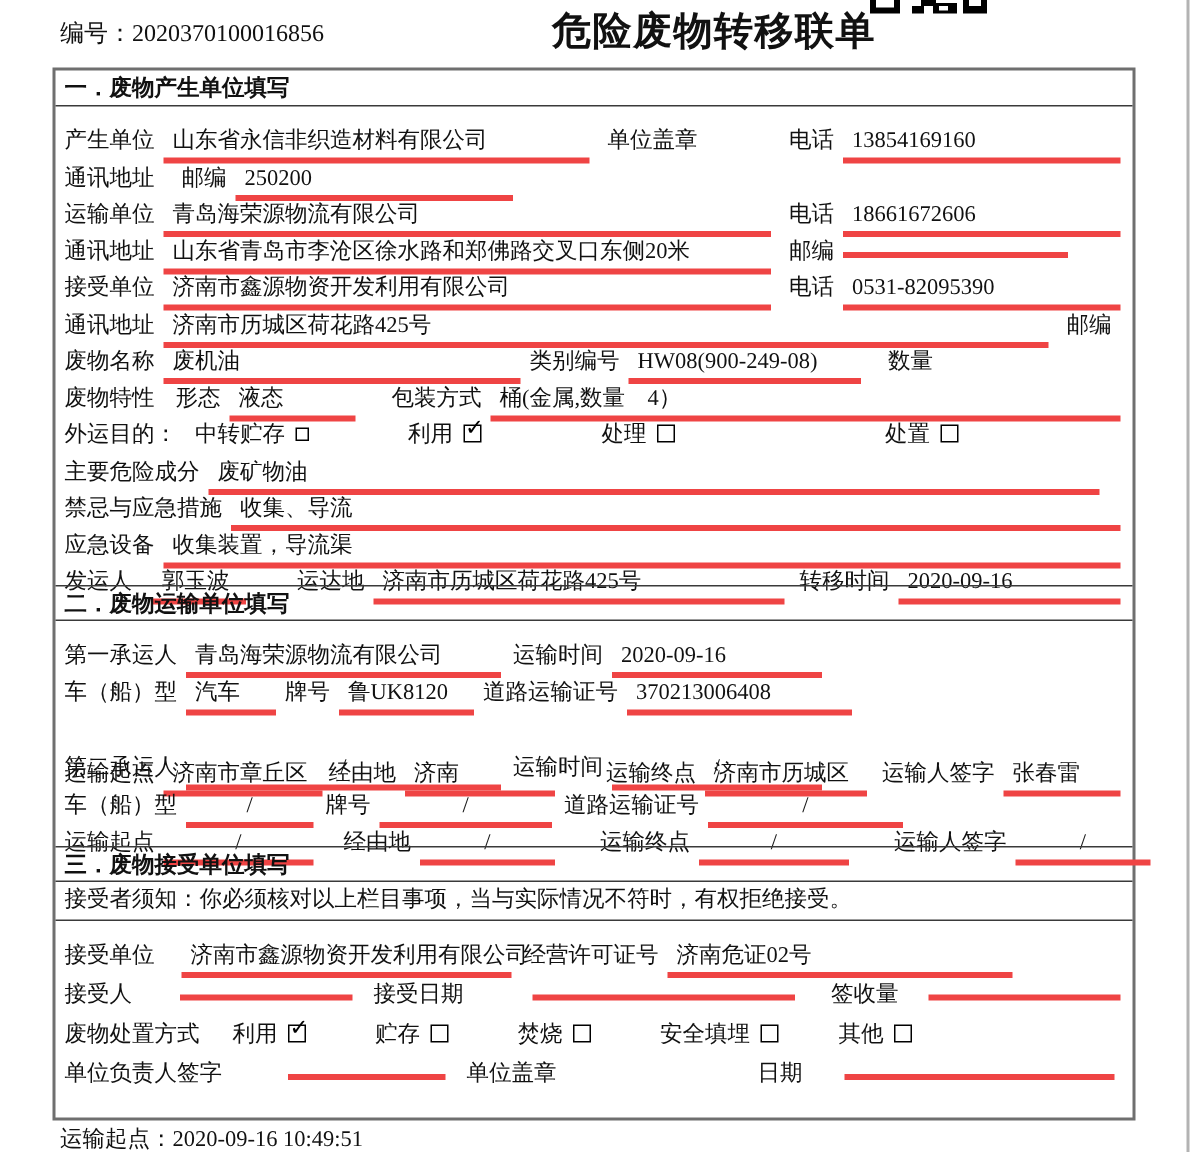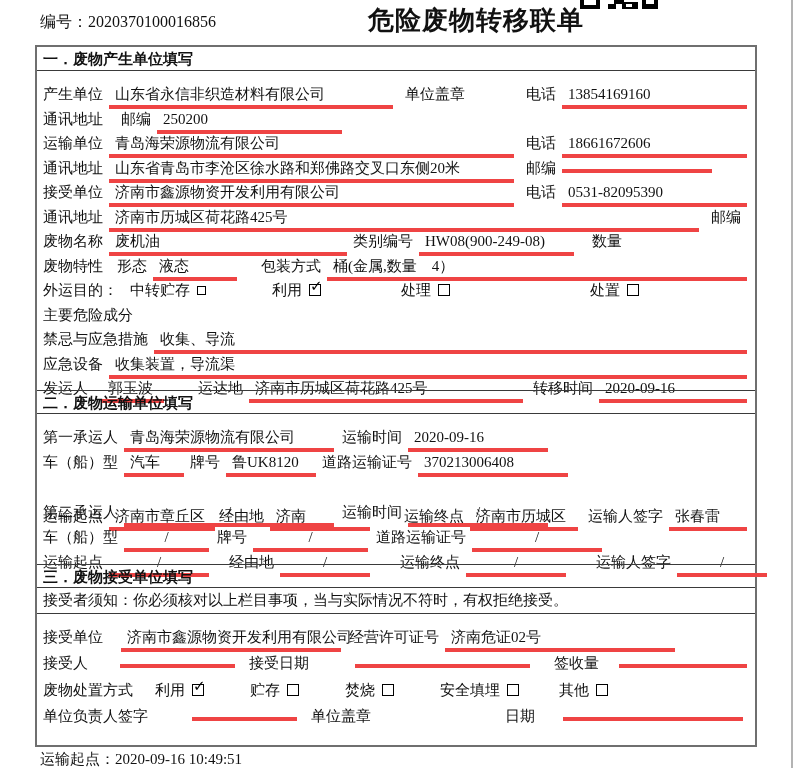--- a/index.html
+++ b/index.html
@@ -128,20 +128,21 @@
       <span class="chk"><span>中转贮存</span><span class="box sm"></span></span>
       <span class="gap" style="width: 66px;"></span>
       <span class="chk"><span>利用</span><span class="box ck"></span></span>
       <span class="gap" style="width: 80px;"></span>
       <span class="chk"><span>处理</span><span class="box"></span></span>
       <span class="gap" style="width: 140px;"></span>
       <span class="chk"><span>处置</span><span class="box"></span></span>
     </div>
     <div class="row s0">
       <span class="lbl">主要危险成分</span>
+      <span class="val flex">废矿物油</span>
       <span class="gap" style="width: 14px;"></span>
     </div>
     <div class="row s0">
       <span class="lbl">禁忌与应急措施</span>
       <span class="val flex">收集、导流</span>
     </div>
     <div class="row s0">
       <span class="lbl">应急设备</span>
       <span class="val flex">收集装置，导流渠</span>
     </div>

